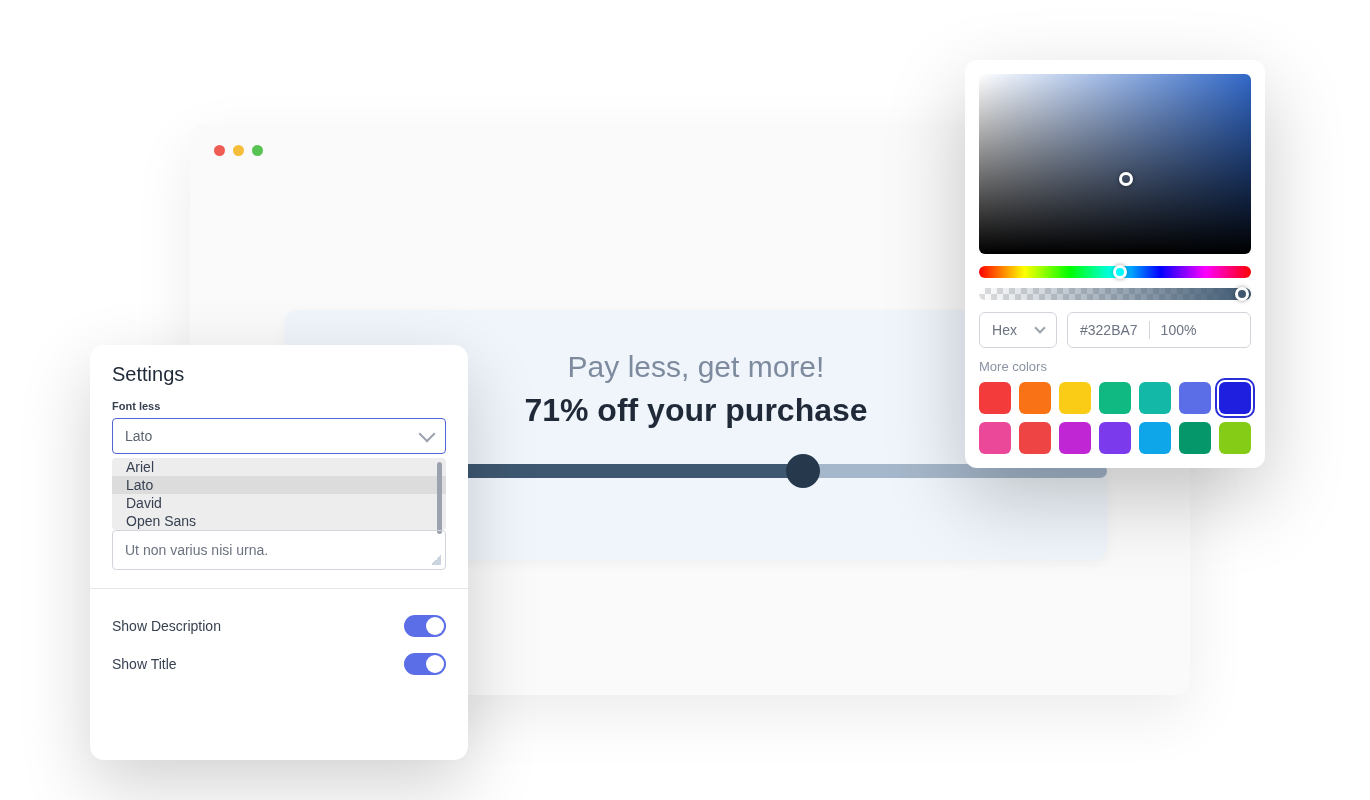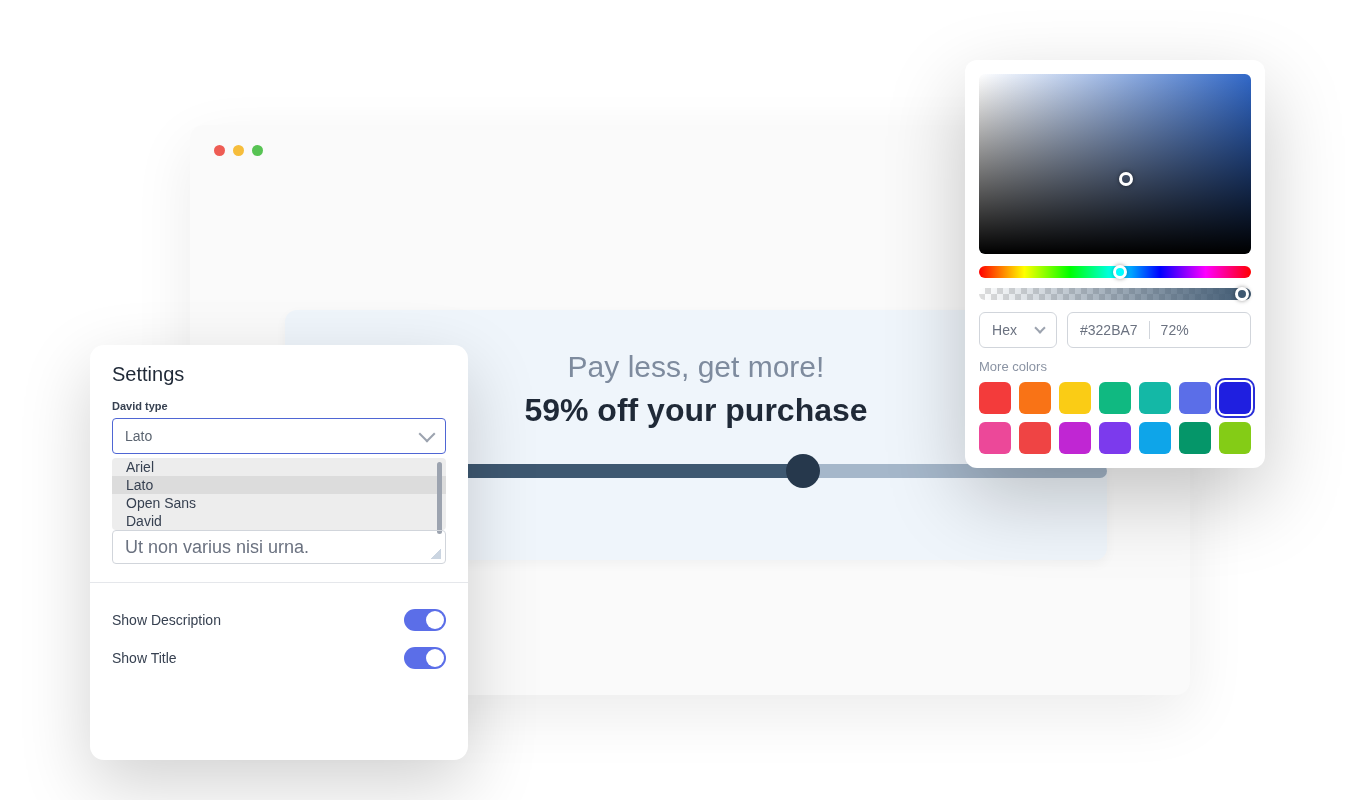--- a/index.html
+++ b/index.html
@@ -15,21 +15,21 @@
 .slider-thumb{position:absolute;left:63%;top:50%;transform:translate(-50%,-50%);width:34px;height:34px;background:#26384c;border-radius:50%}
 .settings{position:absolute;left:90px;top:345px;width:378px;height:415px;background:#fff;border-radius:14px;box-shadow:0 25px 70px rgba(0,0,0,.18);padding:18px 0}
 .settings-title{font-size:20px;font-weight:500;color:#1f2937;padding:0 22px 14px}
 .label{font-size:11px;font-weight:600;color:#374151;padding:0 22px 6px}
 .font-select{margin:0 22px;height:36px;border:1px solid #4f66d4;border-radius:4px;display:flex;align-items:center;justify-content:space-between;padding:0 12px;color:#5b6470;font-size:14px;cursor:pointer}
 .chev{width:12px;height:12px;border-right:2px solid #9ca3af;border-bottom:2px solid #9ca3af;transform:rotate(45deg);margin-top:-4px}
 .dropdown{margin:4px 22px 0;background:#ededed;border-radius:4px;position:relative}
 .opt{height:18px;display:flex;align-items:center;padding:0 14px;font-size:14px;color:#374151;cursor:pointer}
 .opt.sel{background:#dcdcdc}
 .scrollbar{position:absolute;right:4px;top:4px;width:5px;height:72px;background:#9ca3af;border-radius:3px}
-.textarea{margin:0 22px;height:34px;border:1px solid #d1d5db;border-radius:4px;display:flex;align-items:center;padding:0 12px;color:#6b7280;font-size:18px;position:relative}
+.textarea{margin:0 22px;height:40px;border:1px solid #d1d5db;border-radius:4px;display:flex;align-items:center;padding:0 12px;color:#6b7280;font-size:14px;position:relative}
 .resize{position:absolute;right:4px;bottom:4px;width:10px;height:10px;background:linear-gradient(135deg,transparent 50%,#cbd5e1 50%)}
 .divider{height:1px;background:#e5e7eb;margin:18px 0}
 .toggle-row{display:flex;align-items:center;justify-content:space-between;padding:8px 22px;font-size:14px;color:#374151}
 .toggle{width:42px;height:22px;background:#5b6ee8;border-radius:11px;position:relative;cursor:pointer}
 .knob{position:absolute;right:2px;top:2px;width:18px;height:18px;background:#fff;border-radius:50%}
 .picker{position:absolute;right:105px;top:60px;width:300px;background:#fff;border-radius:12px;box-shadow:0 30px 80px rgba(0,0,0,.22);padding:14px}
 .gradient{width:100%;height:180px;border-radius:6px;position:relative;background:linear-gradient(to bottom,transparent 0%,#000 100%),linear-gradient(to right,#fff 0%,#3168c8 100%)}
 .g-cursor{position:absolute;width:14px;height:14px;border:3px solid #fff;border-radius:50%;right:118px;top:98px;box-shadow:0 0 4px rgba(0,0,0,.5)}
 .hue{margin-top:12px;height:12px;border-radius:6px;background:linear-gradient(to right,#f00,#ff0,#0f0,#0ff,#00f,#f0f,#f00);position:relative}
 .hue-thumb{position:absolute;left:52%;top:50%;transform:translate(-50%,-50%);width:14px;height:14px;border:3px solid #fff;border-radius:50%;background:#0ff;box-shadow:0 0 4px rgba(0,0,0,.4)}
@@ -48,40 +48,40 @@
 <body>
 
 <div class="browser">
   <div class="traffic">
     <div class="dot" style="background:#ee5c54"></div>
     <div class="dot" style="background:#f6bd3b"></div>
     <div class="dot" style="background:#57c353"></div>
   </div>
   <div class="promo">
     <div class="promo-title">Pay less, get more!</div>
-    <div class="promo-sub">59% off your purchase</div>
+    <div class="promo-sub">71% off your purchase</div>
     <div class="slider-track">
       <div class="slider-fill"></div>
       <div class="slider-thumb"></div>
     </div>
   </div>
 </div>
 
 <div class="settings">
   <div class="settings-title">Settings</div>
-  <div class="label">David type</div>
+  <div class="label">Font less</div>
   <div class="font-select">
     <span>Lato</span>
     <span class="chev"></span>
   </div>
   <div class="dropdown">
     <div class="opt">Ariel</div>
     <div class="opt sel">Lato</div>
+    <div class="opt">David</div>
     <div class="opt">Open Sans</div>
-    <div class="opt">David</div>
     <div class="scrollbar"></div>
   </div>
   <div class="textarea">
     <span>Ut non varius nisi urna.</span>
     <div class="resize"></div>
   </div>
   <div class="divider"></div>
   <div class="toggle-row">
     <span>Show Description</span>
     <div class="toggle">
@@ -107,21 +107,21 @@
     <div class="alpha-thumb"></div>
   </div>
   <div class="inputs">
     <div class="fmt">
       <span>Hex</span>
       <span class="chev" style="width:8px;height:8px"></span>
     </div>
     <div class="hex">
       <span>#322BA7</span>
       <div class="vsep"></div>
-      <span>72%</span>
+      <span>100%</span>
     </div>
   </div>
   <div class="more">More colors</div>
   <div class="swatches" id="swatch-grid">
       <div class="sw" style="background: rgb(243, 59, 59);"></div>
       <div class="sw" style="background: rgb(249, 115, 22);"></div>
       <div class="sw" style="background: rgb(250, 204, 21);"></div>
       <div class="sw" style="background: rgb(16, 185, 129);"></div>
       <div class="sw" style="background: rgb(20, 184, 166);"></div>
       <div class="sw" style="background: rgb(91, 110, 232);"></div>

